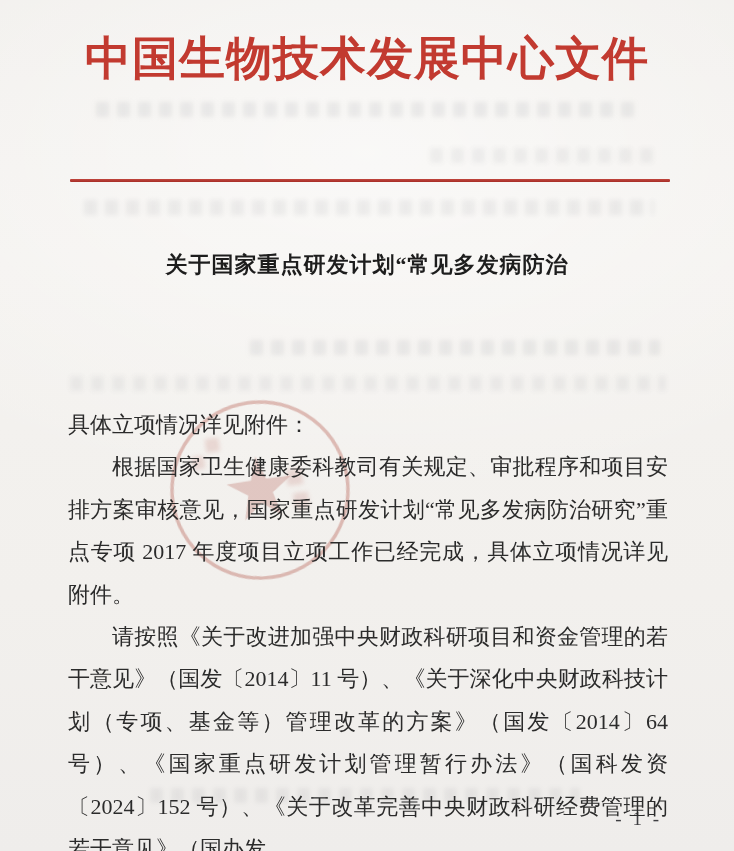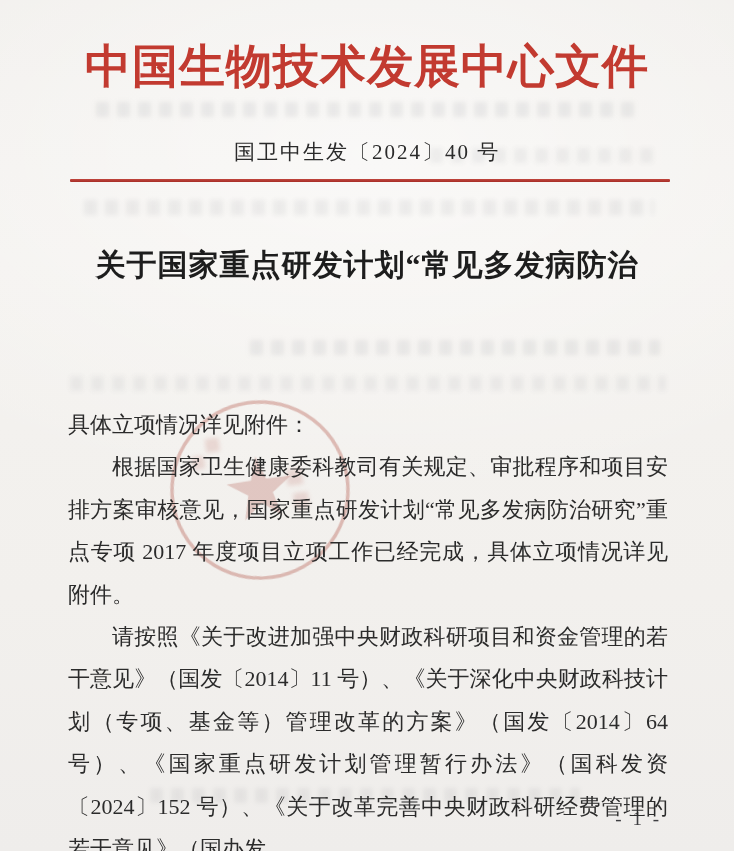--- a/index.html
+++ b/index.html
@@ -12,21 +12,21 @@
     position: relative;
     width: 734px; height: 851px;
     background:
       radial-gradient(ellipse 900px 500px at 50% 18%, rgba(255,255,255,0.55), rgba(255,255,255,0) 70%),
       linear-gradient(180deg, #f1efec 0%, #f4f2ef 30%, #f2f0ed 70%, #efedeb 100%);
     overflow: hidden;
   }
 
   
   .org-title {
-    position: absolute; top: 36px; left: 0; right: 0;
+    position: absolute; top: 28px; left: 0; right: 0;
     margin: 0;
     text-align: center;
     font-size: 46px; font-weight: 900;
     letter-spacing: 1px;
     color: #c23a30;
     white-space: nowrap;
   }
   .doc-number {
     position: absolute; top: 138px; left: 0; right: 0;
     text-align: center;
@@ -39,21 +39,21 @@
     position: absolute; top: 179px; left: 70px;
     width: 600px; height: 3px;
     background: linear-gradient(180deg, #c0463e 0%, #a72d26 100%);
     border-radius: 1px;
   }
 
   
   .doc-title {
     position: absolute; top: 240px; left: 36px; right: 36px;
     text-align: center;
-    font-size: 30px; font-weight: bold;
+    font-size: 22px; font-weight: bold;
     color: #1d1d1d;
     line-height: 49px;
     letter-spacing: 1px;
   }
   .doc-title div { white-space: nowrap; }
 
   
   .body-text {
     position: absolute; top: 404px; left: 68px;
     width: 600px;
@@ -114,21 +114,20 @@
 
   <div class="artifact a1"></div>
   <div class="artifact a2"></div>
   <div class="artifact a3"></div>
   <div class="artifact a4"></div>
   <div class="artifact a5"></div>
   <div class="artifact a6"></div>
 
   <h1 class="org-title">中国生物技术发展中心文件</h1>
 
-  <div class="doc-number">国卫中生发〔2024〕40 号</div>
 
   <div class="red-line"></div>
 
   <div class="doc-title">
     <div>关于国家重点研发计划“常见多发病防治</div>
   </div>
 
   <div class="seal">
     <svg width="188" height="188" viewBox="0 0 188 188" xmlns="http://www.w3.org/2000/svg">
       <circle cx="94" cy="94" r="88" fill="none" stroke="#c97d74" stroke-width="3.5" opacity="0.75"></circle>

